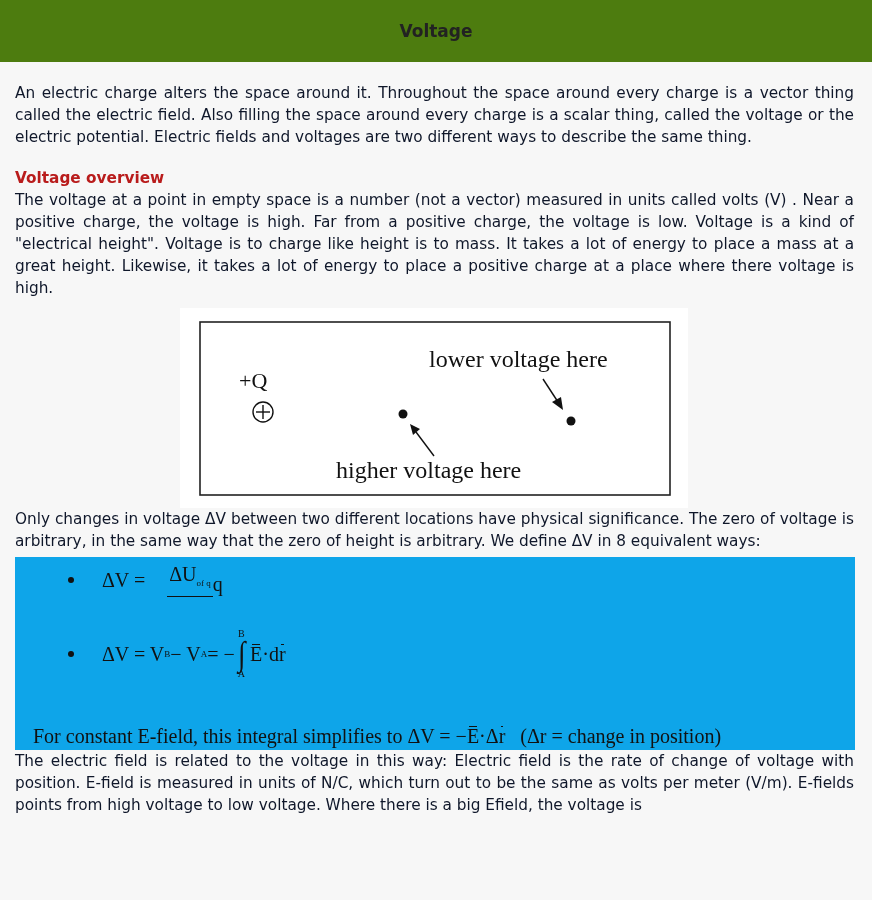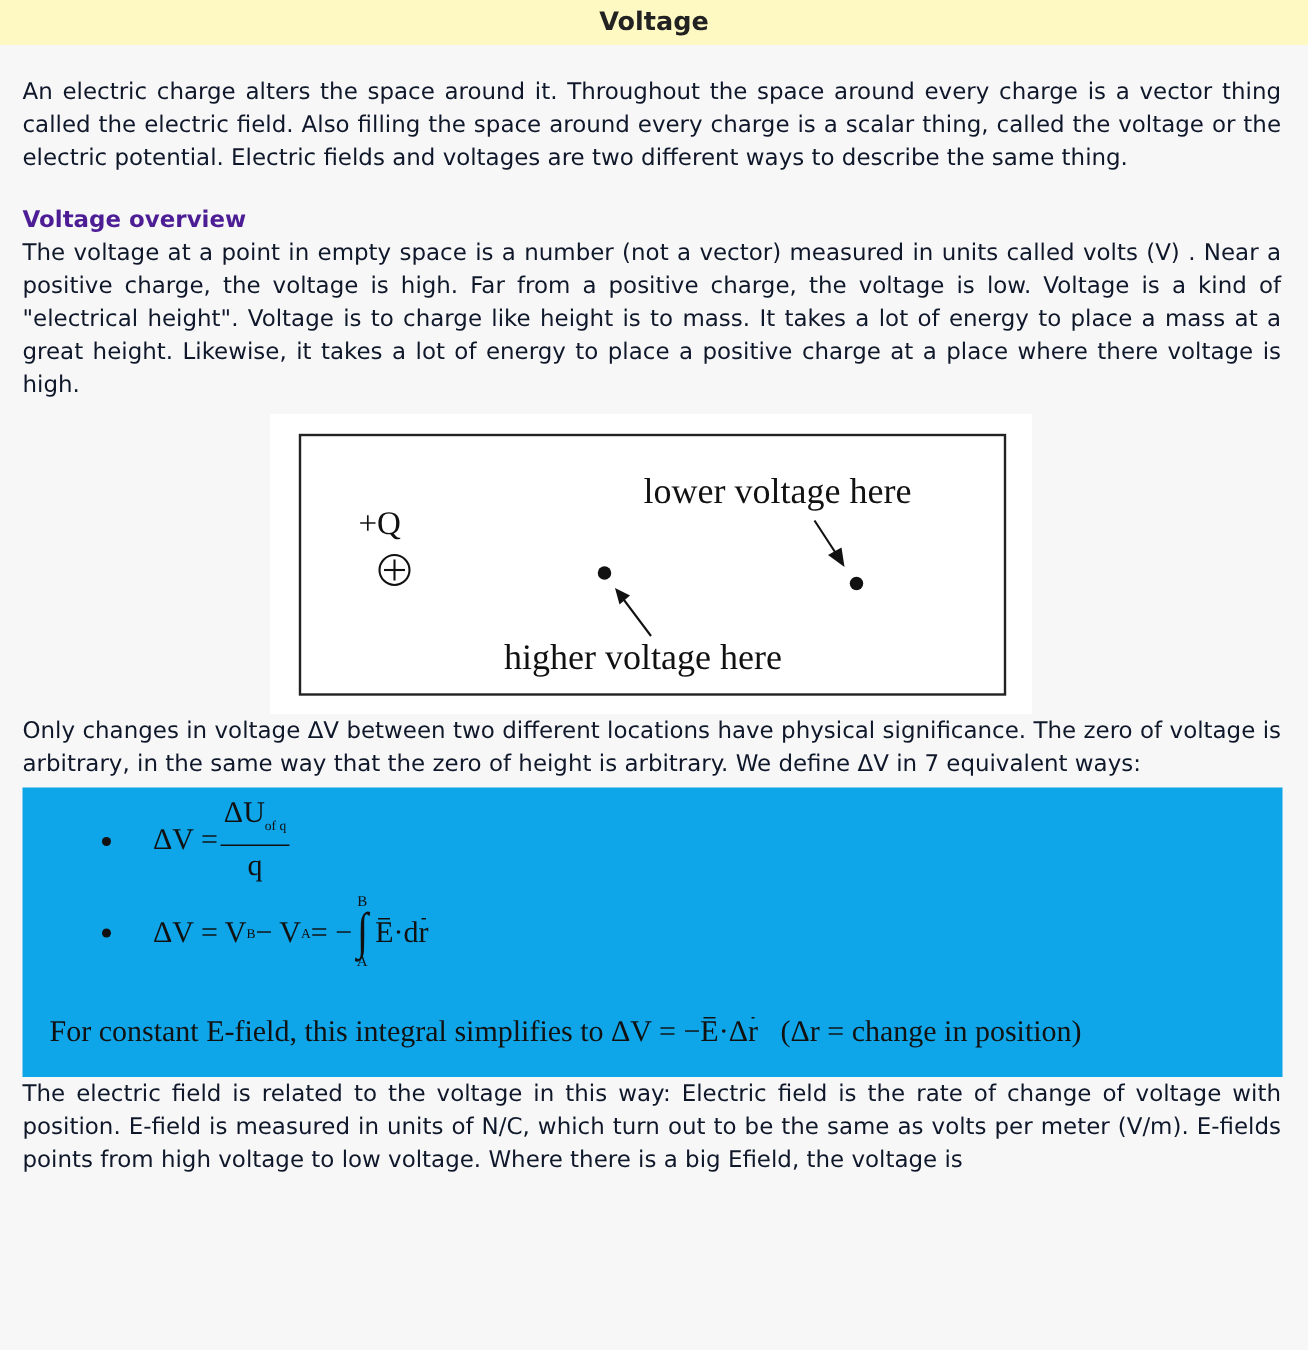--- a/index.html
+++ b/index.html
@@ -3,60 +3,60 @@
 <meta charset="utf-8">
 <style>
   html, body { margin: 0; padding: 0; }
   body {
     width: 872px; height: 900px; overflow: hidden;
     background: #f7f7f7;
     font-family: "DejaVu Sans", sans-serif;
     color: #555;
   }
   .titlebar {
-    height: 30px; background: #fef9c3;
+    height: 62px; background: #4d7c0f;
     display: flex; align-items: center; justify-content: center;
   }
   .titlebar h1 {
     margin: 0; font-size: 17px; font-weight: bold; color: #222;
     font-family: "DejaVu Sans", sans-serif;
   }
   .content { padding: 20px 18px 0 15px; }
   p.body {
     margin: 0; font-size: 15.3px; line-height: 22.2px;
     text-align: justify; color: #0f172a;
   }
   h2.sub {
     margin: 18px 0 0 0; font-size: 15.3px; line-height: 22px;
-    font-weight: bold; color: #4c1d95;
+    font-weight: bold; color: #b91c1c;
   }
   .figure-wrap {
     width: 508px; height: 200px; margin: 8px 0 0 165px;
     background: #ffffff; position: relative;
   }
   .figure-wrap svg { position: absolute; left: 0; top: 0; }
   .serif { font-family: "Liberation Serif", "DejaVu Serif", serif; fill: #111; }
   .mt { margin-top: 32px; }
   .formula-box {
     background: #0ea5e9; margin: 5px 0 0 0; height: 193px; width: 840px;
     position: relative;
     font-family: "Liberation Serif", "DejaVu Serif", serif; color: #111;
   }
   .frow { position: absolute; left: 0; display: flex; align-items: center; font-size: 20px; }
   .bullet { width: 6px; height: 6px; border-radius: 50%; background: #111; margin: 0 28px 0 53px; }
-  .frac { display: inline-flex; flex-direction: column; align-items: center; margin: 0 2px; }
+  .frac { display: inline-flex; flex-direction: row; align-items: flex-end; margin: 0 22px; }
   .frac .num { border-bottom: 1px solid #111; padding: 0 2px 2px 2px; line-height: 22px; }
   .frac .den { line-height: 26px; }
   .sub-s { font-size: 9px; vertical-align: sub; }
   .integral { display: inline-flex; flex-direction: column; align-items: center; margin: 0 4px 0 2px; }
   .integral .lim { font-size: 10px; line-height: 10px; }
   .integral .sym { font-size: 34px; line-height: 30px; font-style: italic; transform: scaleX(0.8); }
   .vec { position: relative; display: inline-block; }
   .vec::before { content: ""; position: absolute; left: 2px; right: 2px; top: 1px; border-top: 1px solid #111; }
-  .final-line { position: absolute; left: 18px; top: 152px; font-size: 20px; }
+  .final-line { position: absolute; left: 18px; top: 168px; font-size: 20px; }
   .bottom-p { margin-top: 28px; }
 </style>
 </head>
 <body>
 
 <div class="titlebar">
   <h1>Voltage</h1>
 </div>
 
 <div class="content">
@@ -82,21 +82,21 @@
         <line x1="363" y1="71" x2="378" y2="94" stroke="#111" stroke-width="1.4"></line>
         <polygon points="383,102 372,94 381,89" fill="#111"></polygon>
       </g>
       <g>
         <line x1="254" y1="148" x2="236" y2="124" stroke="#111" stroke-width="1.4"></line>
         <polygon points="230,116 240,121 233,127" fill="#111"></polygon>
       </g>
     </svg>
   </div>
 
-  <p class="body mt">Only changes in voltage ΔV between two different locations have physical significance. The zero of voltage is arbitrary, in the same way that the zero of height is arbitrary. We define ΔV in 7 equivalent ways:</p>
+  <p class="body mt">Only changes in voltage ΔV between two different locations have physical significance. The zero of voltage is arbitrary, in the same way that the zero of height is arbitrary. We define ΔV in 8 equivalent ways:</p>
 
   <div class="formula-box">
     <div class="frow" style="top:6px;">
       <span class="bullet"></span>
       <span>ΔV =</span>
       <span class="frac">
         <span class="num"><span>ΔU</span><span class="sub-s">of q</span></span>
         <span class="den">q</span>
       </span>
     </div>

